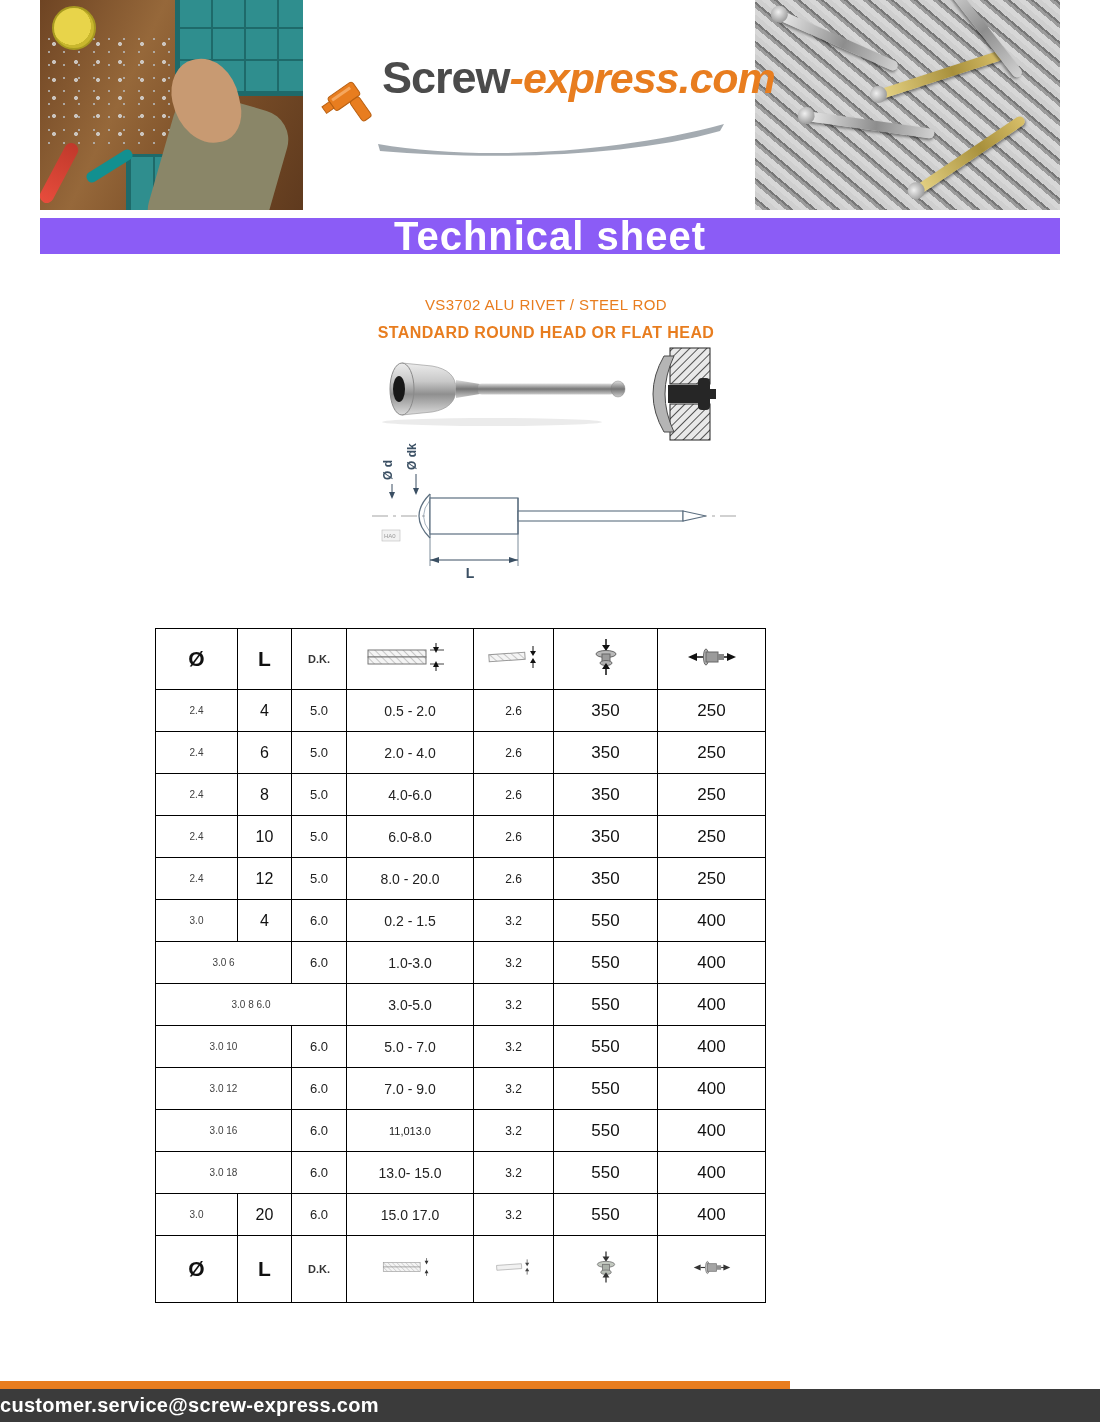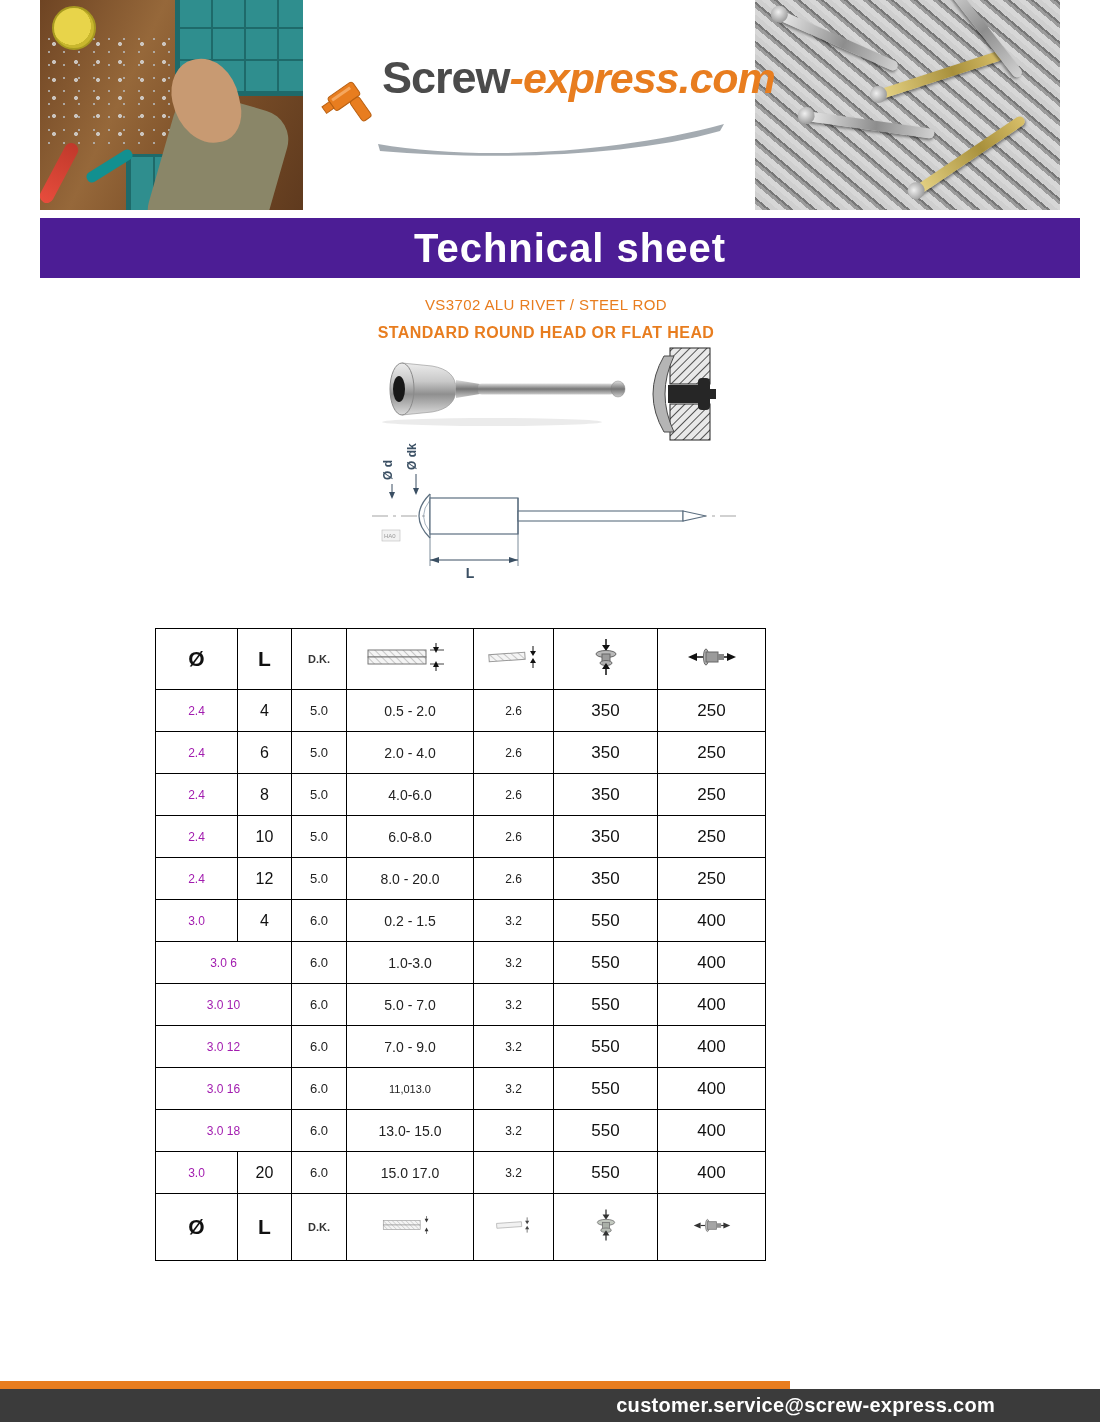--- a/index.html
+++ b/index.html
@@ -42,22 +42,22 @@
   .screw.s5{left:160px;top:20px;transform:rotate(52deg);}
 
   
   .logo{position:absolute;left:372px;top:52px;width:390px;white-space:nowrap;margin-left:10px;}
   .logo-part1{font-size:45px;font-weight:bold;color:#4b4b4b;letter-spacing:-1px;}
   .logo-part2{font-size:43px;font-weight:bold;font-style:italic;color:#e87d1f;letter-spacing:-1px;}
   .swoosh{position:absolute;left:372px;top:120px;}
   .drill{position:absolute;left:320px;top:58px;}
 
   
-  .banner{position:absolute;left:40px;top:218px;width:1020px;height:60px;background:#4c1d95;
-    display:flex;align-items:center;justify-content:center;padding-left:20px;}
+  .banner{position:absolute;left:40px;top:218px;width:1020px;height:36px;background:#8b5cf6;
+    display:flex;align-items:center;justify-content:center;}
   .banner-title{color:#fff;font-size:40px;font-weight:bold;letter-spacing:1px;}
 
   
   .ptitle1{position:absolute;left:0;top:296px;width:1092px;text-align:center;color:#e87d1f;
     font-size:15px;font-weight:normal;letter-spacing:.4px;}
   .ptitle2{position:absolute;left:0;top:324px;width:1092px;text-align:center;color:#e87d1f;
     font-size:16px;font-weight:bold;letter-spacing:.4px;}
 
   
   .rivet-photo{position:absolute;left:372px;top:350px;}
@@ -65,35 +65,35 @@
   .dim-drawing{position:absolute;left:366px;top:436px;}
 
   
   .spec-table{position:absolute;left:155px;top:628px;border-collapse:collapse;table-layout:fixed;background:#fff;}
   .spec-table th,.spec-table td{border:1px solid #000;text-align:center;vertical-align:middle;padding:0;}
   .spec-table thead th{height:60px;}
   .spec-table tbody td{height:41px;}
   .spec-table tfoot td{height:66px;}
   .h-dia,.h-len{font-size:21px;font-weight:bold;color:#111;}
   .h-dk{font-size:11px;font-weight:bold;color:#333;}
-  .col-0{font-size:12px;color:#a21caf;}
+  .col-0{font-size:10px;color:#404040;}
   .col-1{font-size:16px;color:#111;}
   .col-2{font-size:13px;color:#222;}
   .col-3{font-size:14px;color:#222;}
   .col-4{font-size:12px;color:#222;}
   .col-5{font-size:17px;color:#111;}
   .col-6{font-size:17px;color:#111;}
   .al-r{text-align:right;padding-right:2px;}
   .al-l{text-align:left;padding-left:2px;}
   .al-s{font-size:11px;}
 
   
   .footer-accent{position:absolute;left:0;top:1381px;width:790px;height:8px;background:#e87d1f;}
   .footer-bar{position:absolute;left:0;top:1389px;width:1100px;height:33px;background:#3b3b3b;
-    display:flex;align-items:center;justify-content:flex-end;padding-right:105px;box-sizing:border-box;}
+    display:flex;align-items:center;justify-content:flex-start;padding-right:105px;box-sizing:border-box;}
   .footer-email{color:#fff;font-size:20px;font-weight:bold;letter-spacing:.3px;}
 </style>
 </head>
 <body>
 
 <div class="page">
 
   <svg width="0" height="0" style="position:absolute">
     <defs>
       <pattern id="hatch" patternUnits="userSpaceOnUse" width="6" height="6" patternTransform="rotate(45)">
@@ -338,20 +338,27 @@
         </tr>
         <tr>
           <td colspan="2" class="col-0">3.0 6</td>
           <td class="col-2">6.0</td>
           <td class="col-3">1.0-3.0</td>
           <td class="col-4">3.2</td>
           <td class="col-5">550</td>
           <td class="col-6">400</td>
         </tr>
         <tr>
+          <td colspan="3" class="col-0">3.0 8 6.0</td>
+          <td class="col-3">3.0-5.0</td>
+          <td class="col-4">3.2</td>
+          <td class="col-5">550</td>
+          <td class="col-6">400</td>
+        </tr>
+        <tr>
           <td colspan="2" class="col-0">3.0 10</td>
           <td class="col-2">6.0</td>
           <td class="col-3">5.0 - 7.0</td>
           <td class="col-4">3.2</td>
           <td class="col-5">550</td>
           <td class="col-6">400</td>
         </tr>
         <tr>
           <td colspan="2" class="col-0">3.0 12</td>
           <td class="col-2">6.0</td>

